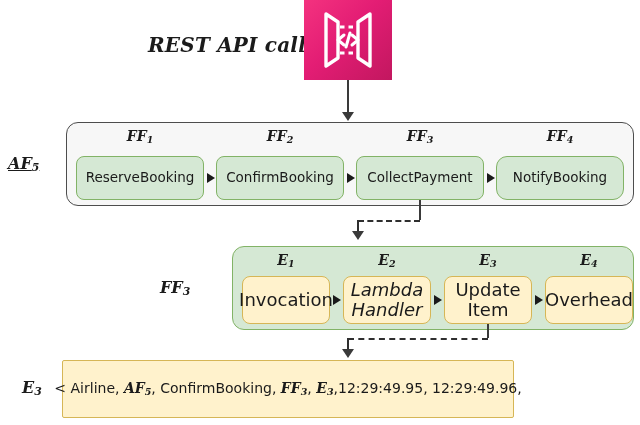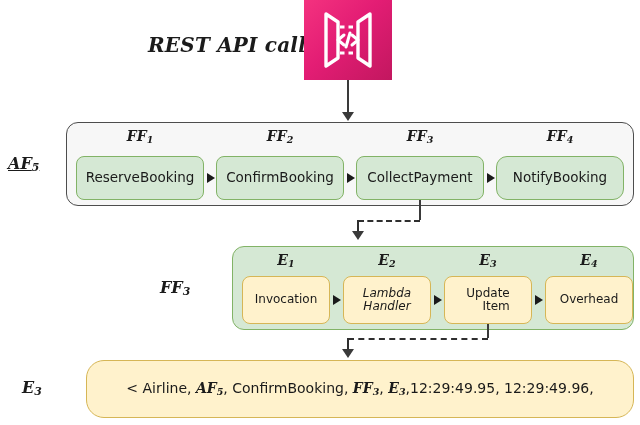--- a/index.html
+++ b/index.html
@@ -103,21 +103,21 @@
     color: #1a1a1a;
   }
   .node.green {
     background: #d5e8d4;
     border: 1.5px solid #82b366;
     font-size: 13.5px;
   }
   .node.yellow {
     background: #fff2cc;
     border: 1.5px solid #d6b656;
-    font-size: 12px;
+    font-size: 18px;
   }
 
   
   .node-tag {
     position: absolute;
     font-size: 14px;
     text-align: center;
   }
 
   
@@ -132,34 +132,33 @@
   
   .side-label { font-size: 16px; }
   #label-af5 { left: 8px;  top: 154px; text-decoration: underline; }
   #label-ff3 { left: 160px; top: 278px; }
   #label-e3  { left: 22px;  top: 378px; }
 
   
   #tuple-box {
     left: 62px;
     top: 360px;
-    width: 548px;
+    width: 452px;
     height: 58px;
     background: #fff2cc;
     border: 1.6px solid #d6b656;
-    border-radius: 18px;
+    border-radius: 2px;
     box-sizing: border-box;
     display: flex;
     flex-direction: column;
     align-items: center;
     justify-content: center;
     font-size: 14px;
     color: #1a1a1a;
     line-height: 1.55;
-    margin-left: 24px;
   }
   #tuple-box .tuple-line { white-space: nowrap; }
   #tuple-box .math { font-size: 14px; }
 </style>
 </head>
 <body>
 
 <div class="abs math side-label" id="rest-label">REST API call</div>
 
 <div class="abs" id="api-gateway-icon">
@@ -229,21 +228,21 @@
 <div class="arrow-right" style="left:333px; top:295px;"></div>
 
 <div class="node yellow" style="left:343px; top:276px; width:88px; height:48px;font-style:italic;">
   <span>
     <span>Lambda</span><br>
     <span>Handler</span>
   </span>
 </div>
 <div class="arrow-right" style="left:434px; top:295px;"></div>
 
-<div class="node yellow" style="left:444px; top:276px; width:88px; height:48px;text-align:right;">
+<div class="node yellow" style="left:444px; top:276px; width:88px; height:48px;">
   <span>
     <span>Update</span><br>
     <span>Item</span>
   </span>
 </div>
 <div class="arrow-right" style="left:535px; top:295px;"></div>
 
 <div class="node yellow" style="left:545px; top:276px; width:88px; height:48px;">
   <span>Overhead</span>
 </div>

